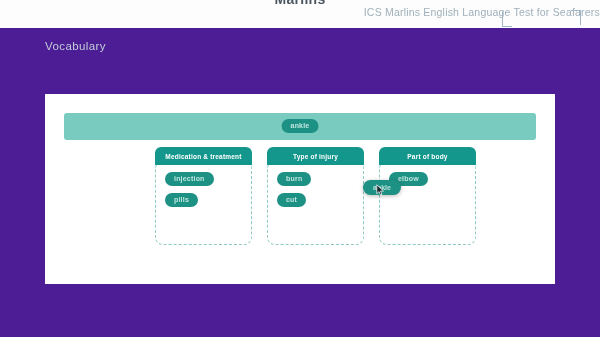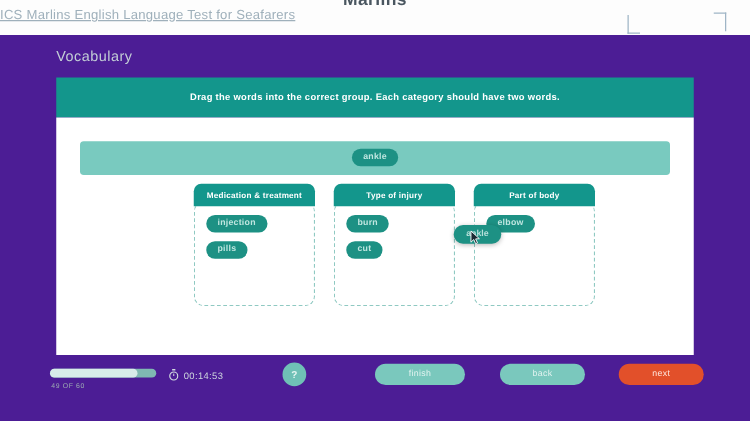--- a/index.html
+++ b/index.html
@@ -15,22 +15,22 @@
   .topstrip{
     position:absolute;left:0;top:0;width:600px;height:28px;
     background:#fdfdfd;overflow:hidden;
   }
   .brandline{
     position:absolute;left:0;top:-9px;width:600px;text-align:center;
     font-size:14px;font-weight:bold;color:#2b3a45;letter-spacing:.3px;
     opacity:.85;
   }
   .subline{
-    position:absolute;left:0;top:6px;width:600px;text-align:left;
-    font-size:10.5px;color:#9fb0bb;letter-spacing:.2px;text-decoration:underline;
+    position:absolute;left:0;top:6px;width:600px;text-align:right;
+    font-size:10.5px;color:#9fb0bb;letter-spacing:.2px;
   }
   .cropmark{position:absolute;border-color:#9fb5c6;border-style:solid;width:9px;height:14px;}
   .cm-left{left:502px;top:12px;border-width:0 0 1px 1px;}
   .cm-right{left:571px;top:10px;border-width:1px 1px 0 0;}
 
   
   .appbody{position:absolute;left:0;top:28px;width:600px;height:309px;background:#4c1d95;}
   .sectiontitle{
     position:absolute;left:45px;top:12px;
     font-size:11.5px;color:#c3ced6;letter-spacing:.4px;
@@ -133,23 +133,20 @@
     <div class="brandline">Marlins</div>
     <div class="subline">ICS Marlins English Language Test for Seafarers</div>
     <div class="cropmark cm-left"></div>
     <div class="cropmark cm-right"></div>
   </div>
 
   <div class="appbody">
 
     <div class="sectiontitle">Vocabulary</div>
 
-    <div class="banner">
-      <span>Drag the words into the correct group. Each category should have two words.</span>
-    </div>
 
     <div class="card">
 
       <div class="wordbank">
         <span class="chip">ankle</span>
       </div>
 
       <div class="cols">
 
         <div class="col col1">
@@ -182,38 +179,14 @@
         </div>
 
         <div class="dragchip">ankle</div>
         <svg class="cursor" viewBox="0 0 12 16">
           <path d="M1 1 L1 13 L4 10.2 L6 14.6 L8 13.7 L6 9.5 L10 9.3 Z" fill="#1b2a33" stroke="#ffffff" stroke-width="1"></path>
         </svg>
       </div>
 
     </div>
 
-    <div class="bottombar">
-
-      <div class="progwrap">
-        <div class="progtrack">
-          <div class="progfill" id="progfill" style="width: 82%;"></div>
-        </div>
-        <div class="proglabel">49 OF 60</div>
-      </div>
-
-      <div class="timer">
-        <svg width="8" height="10" viewBox="0 0 10 12">
-          <rect x="3.4" y="0" width="3.2" height="1.5" fill="#cfd8de"></rect>
-          <circle cx="5" cy="7" r="4" fill="none" stroke="#cfd8de" stroke-width="1.2"></circle>
-          <line x1="5" y1="7" x2="5" y2="4.6" stroke="#cfd8de" stroke-width="1"></line>
-        </svg>
-        <span class="tval">00:14:53</span>
-      </div>
-
-      <div class="btn btn-help">?</div>
-      <div class="btn btn-finish">finish</div>
-      <div class="btn btn-back">back</div>
-      <div class="btn btn-next">next</div>
-
-    </div>
   </div>
 </div>
 
 </body></html>

